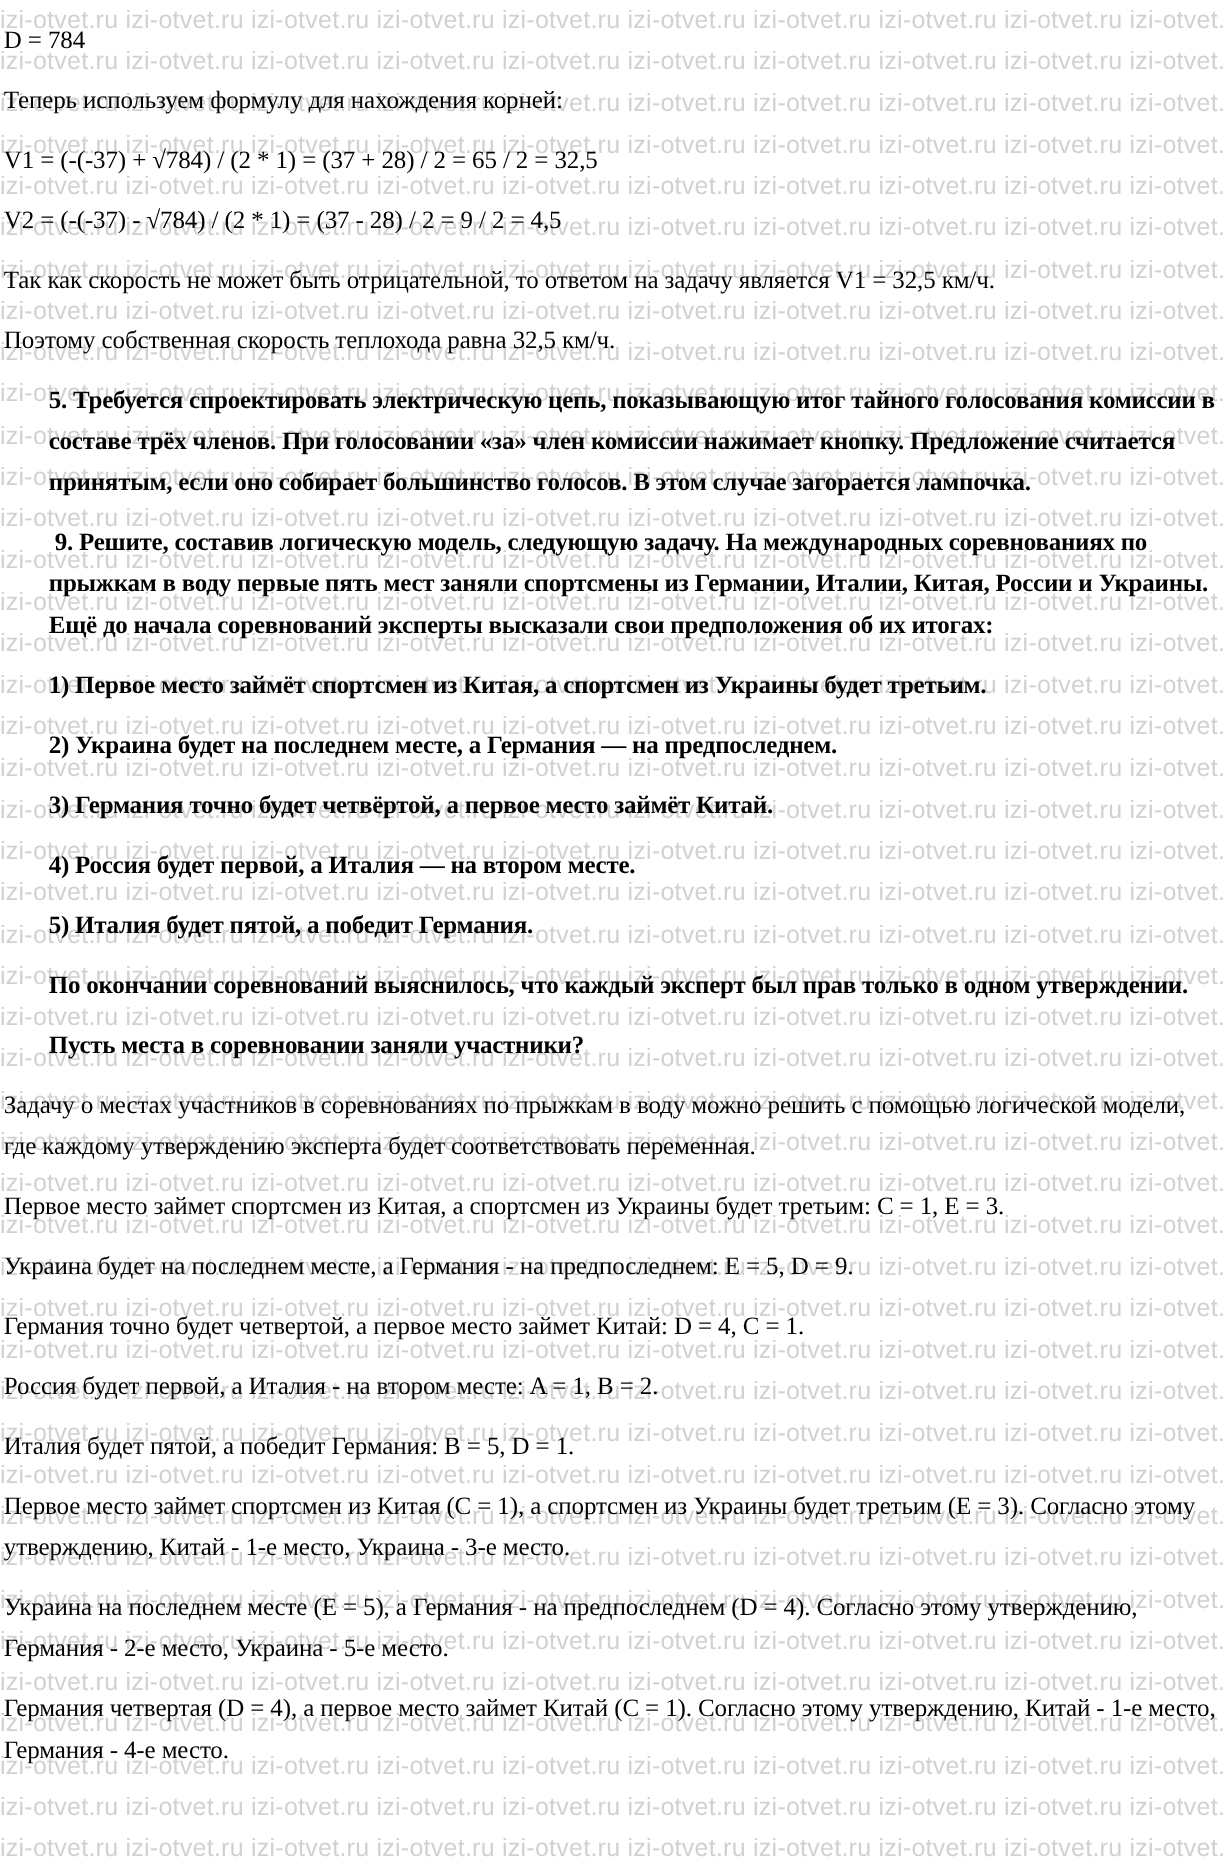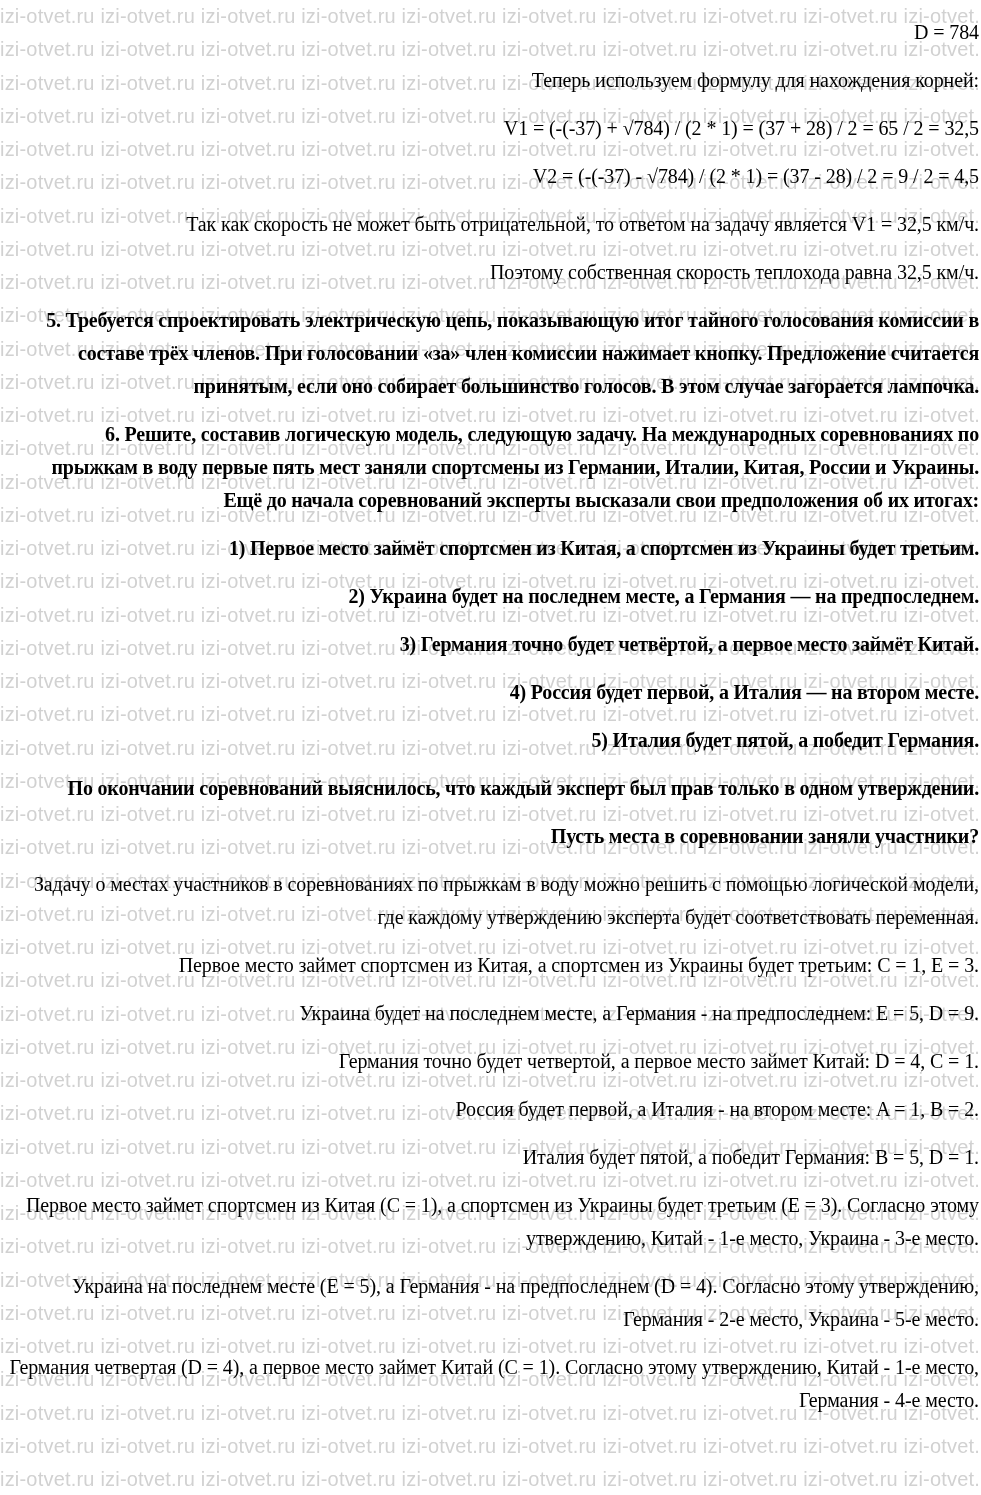--- a/index.html
+++ b/index.html
@@ -39,21 +39,20 @@
     right: 0;
     z-index: 1;
     padding: 16px 2px 0 3px;
     font-family: "Liberation Serif", serif;
     font-size: 20px;
     color: #000000;
   }
   .para {
     margin: 0 0 15px 0;
     padding: 0;
-    text-align: right;
   }
   .para .line {
     display: block;
     line-height: 33px;
     white-space: pre;
     letter-spacing: -0.1px;
   }
   .para.bold {
     font-weight: 700;
   }
@@ -131,21 +130,21 @@
       </p>
       <p class="para regular">
         <span class="line">Поэтому собственная скорость теплохода равна 32,5 км/ч.</span>
       </p>
       <p class="para bold">
         <span class="line">5. Требуется спроектировать электрическую цепь, показывающую итог тайного голосования комиссии в</span>
         <span class="line">составе трёх членов. При голосовании «за» член комиссии нажимает кнопку. Предложение считается</span>
         <span class="line">принятым, если оно собирает большинство голосов. В этом случае загорается лампочка.</span>
       </p>
       <p class="para bold">
-        <span class="line"> 6. Решите, составив логическую модель, следующую задачу. На международных соревнованиях по</span>
+        <span class="line"> 9. Решите, составив логическую модель, следующую задачу. На международных соревнованиях по</span>
         <span class="line">прыжкам в воду первые пять мест заняли спортсмены из Германии, Италии, Китая, России и Украины.</span>
         <span class="line">Ещё до начала соревнований эксперты высказали свои предположения об их итогах:</span>
       </p>
       <p class="para bold">
         <span class="line">1) Первое место займёт спортсмен из Китая, а спортсмен из Украины будет третьим.</span>
       </p>
       <p class="para bold">
         <span class="line">2) Украина будет на последнем месте, а Германия — на предпоследнем.</span>
       </p>
       <p class="para bold">

